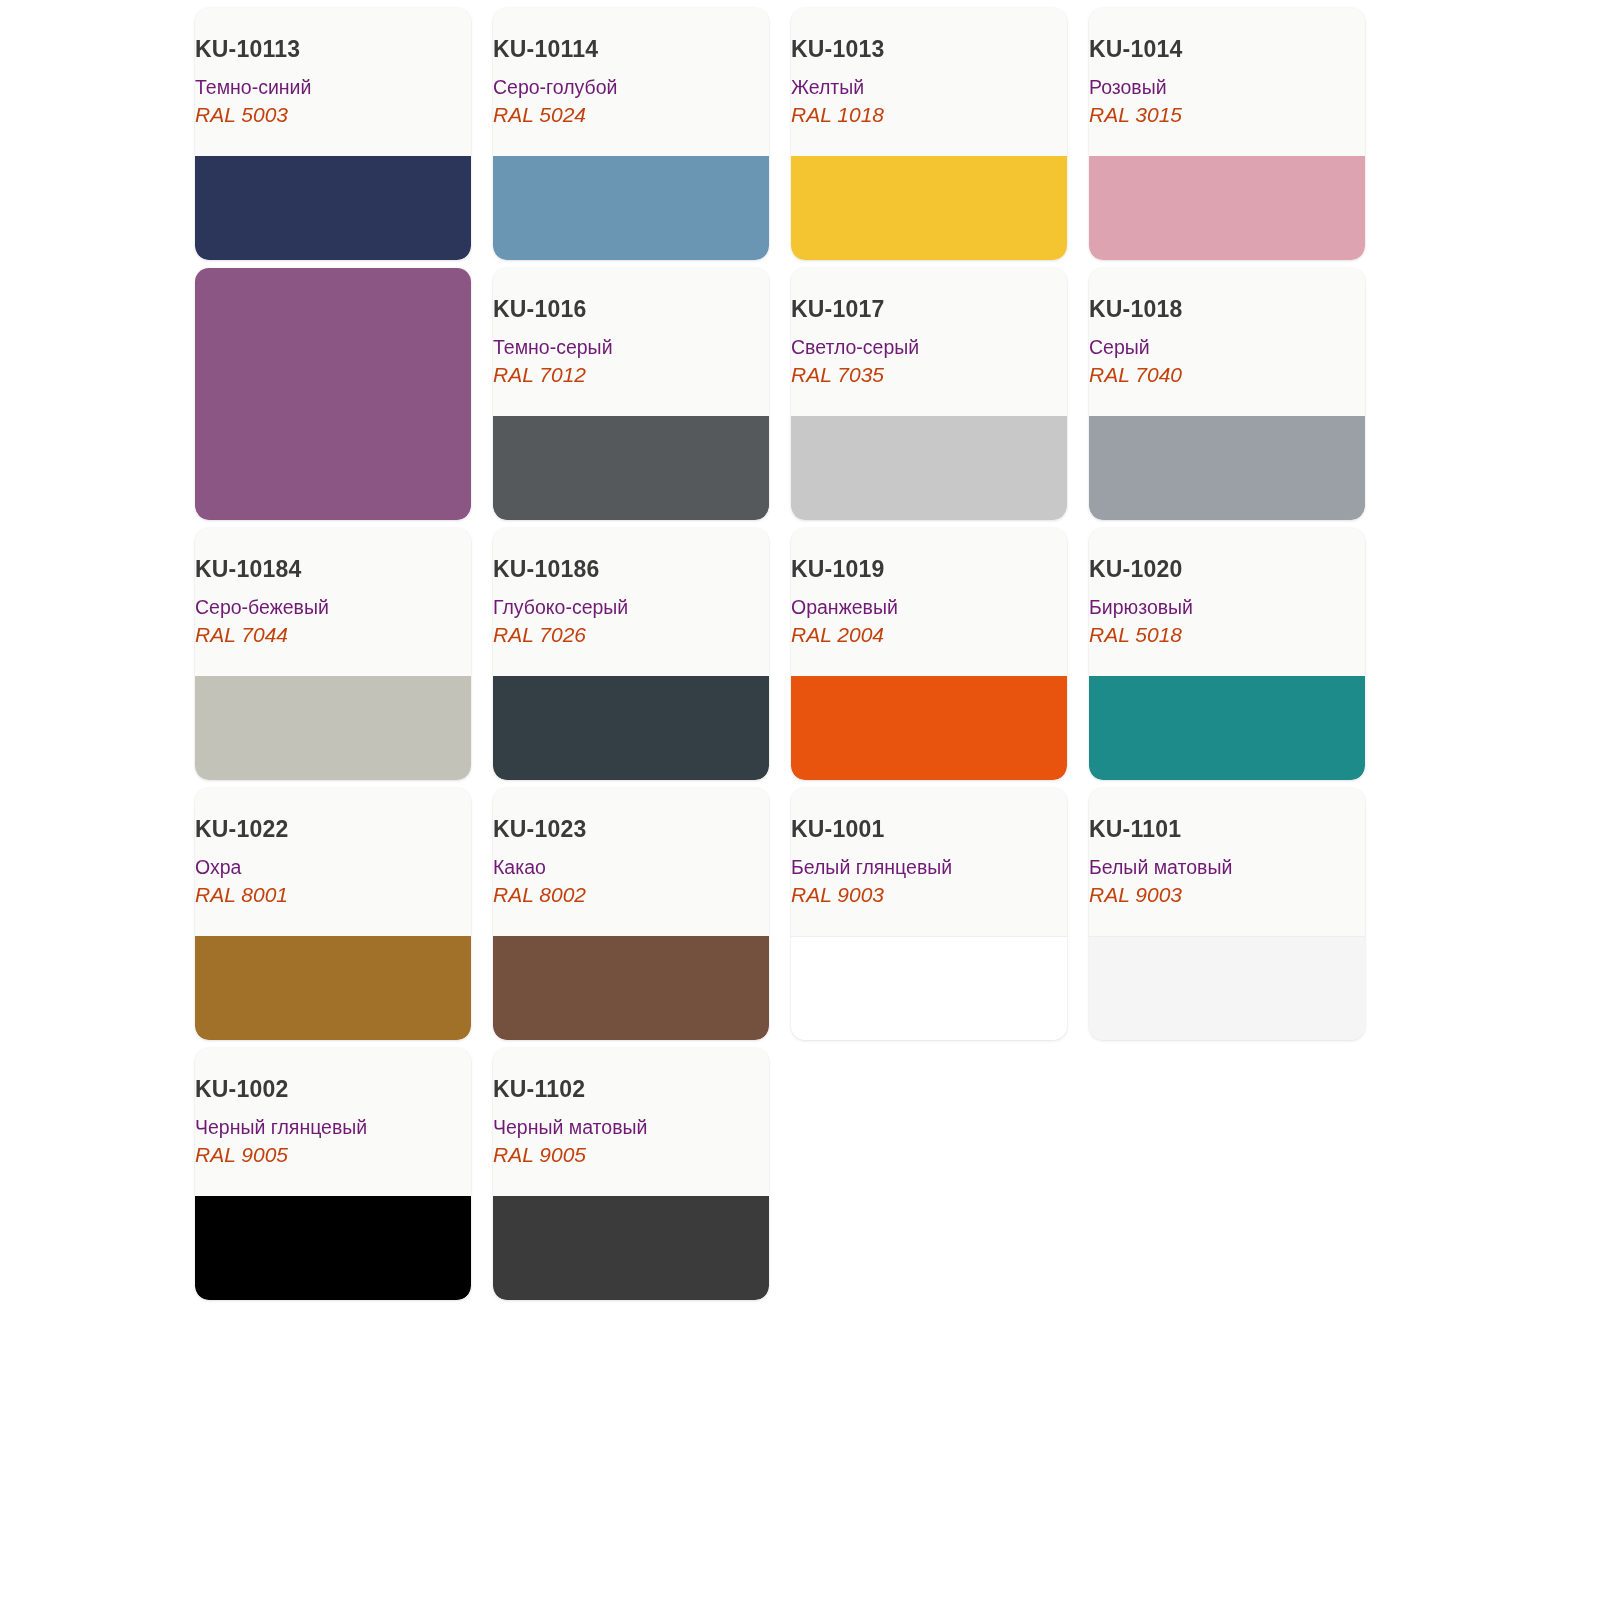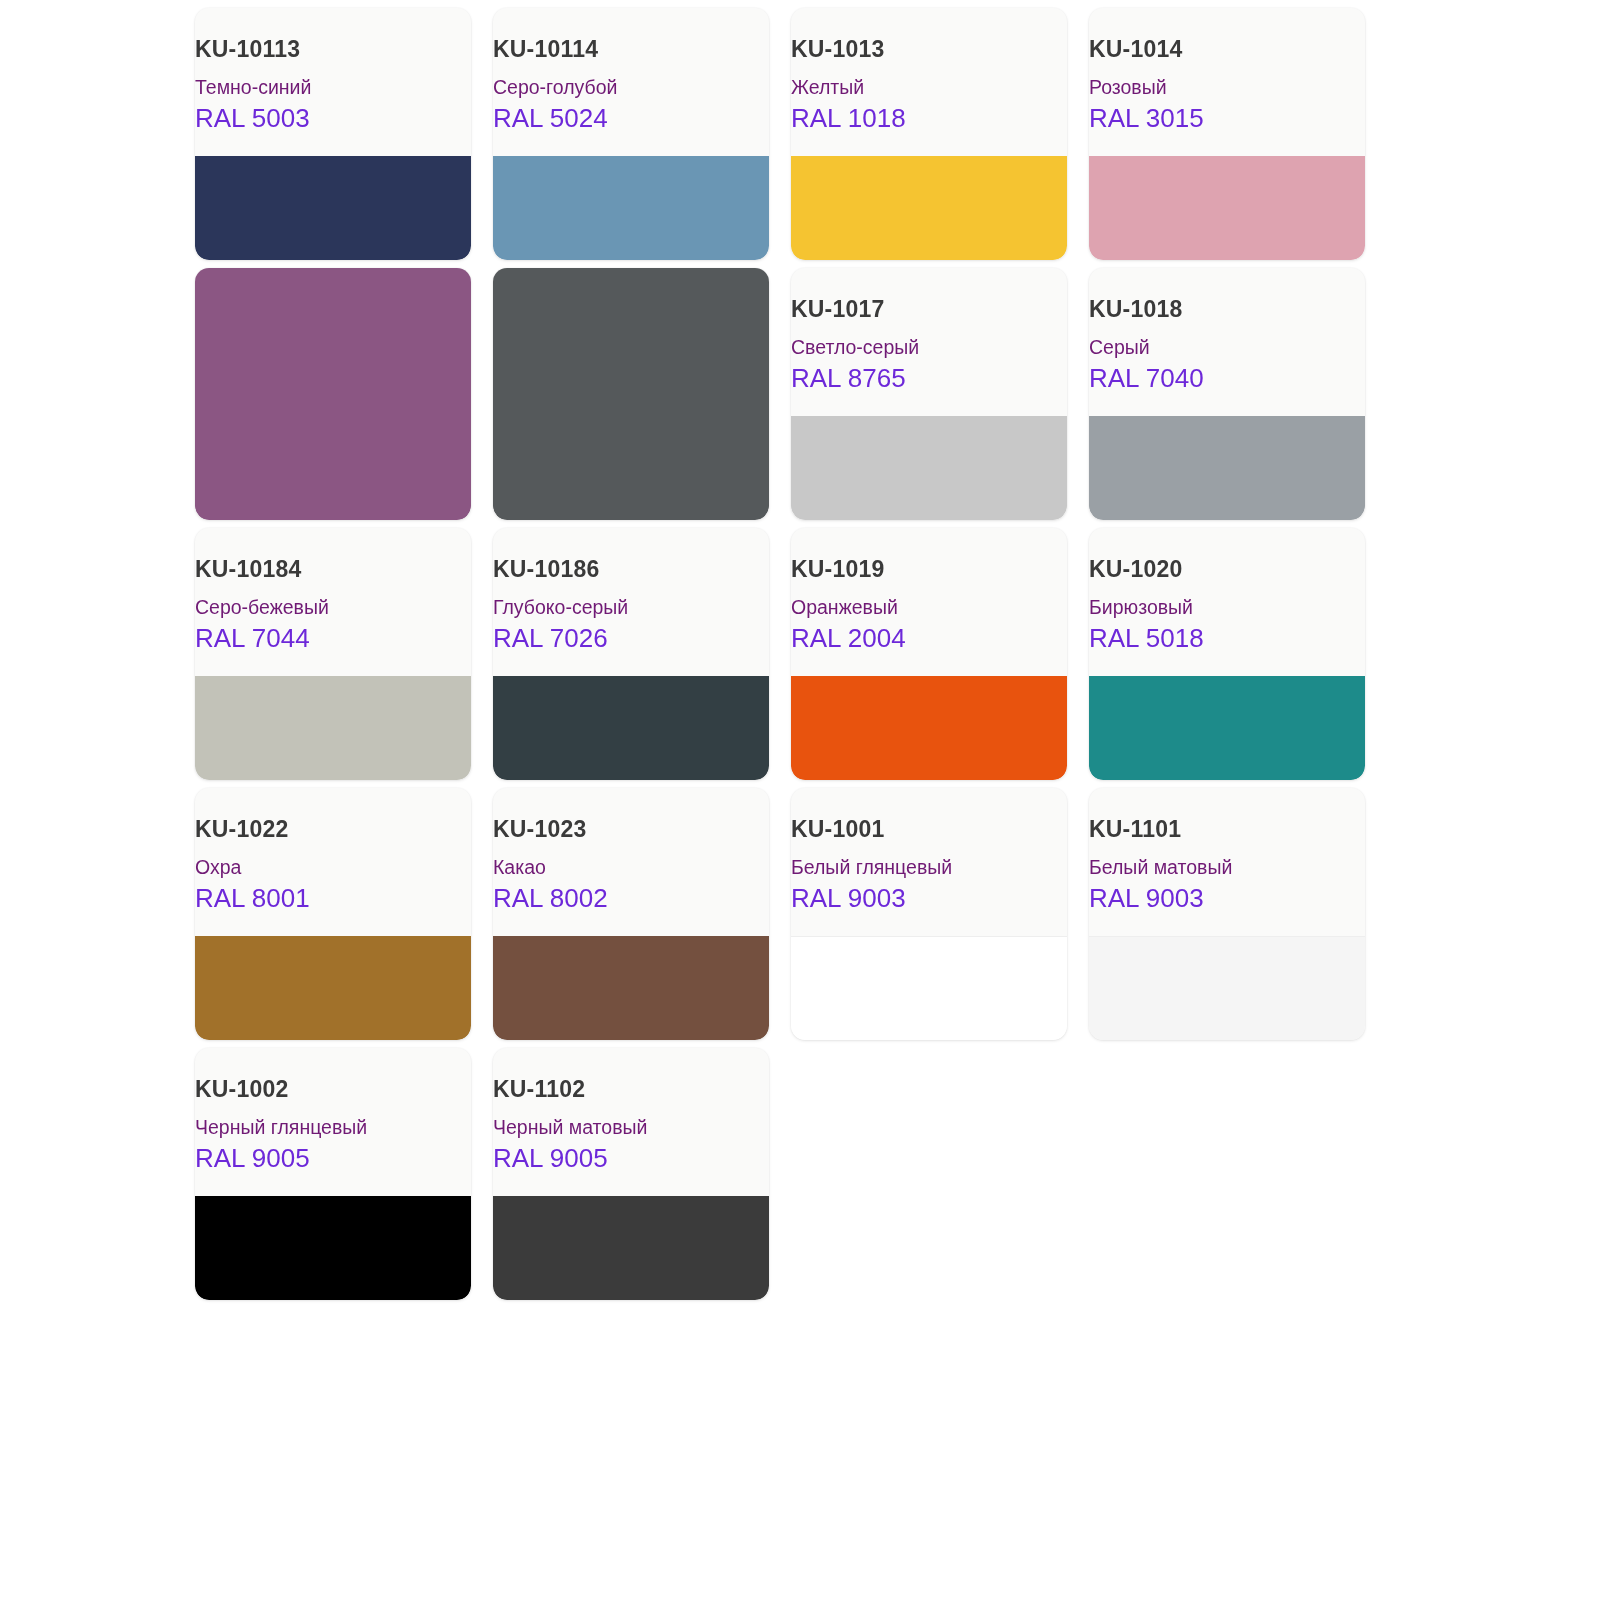--- a/index.html
+++ b/index.html
@@ -53,23 +53,24 @@
     margin-bottom: 13px;
   }
 
   .cname {
     font-size: 19.5px;
     color: #701a75;
     line-height: 1.32;
   }
 
   .ral {
-    font-size: 26px;
-    color: #6d28d9;
+    font-size: 21px;
+    color: #c2410c;
     line-height: 1.32;
+    font-style: italic;
   }
 
   .color-band {
     flex: 1 1 auto;
     width: 100%;
     border-bottom-left-radius: 14px;
     border-bottom-right-radius: 14px;
   }
 
   .color-band.has-edge {
@@ -110,27 +111,32 @@
           <div class="sku">KU-1014</div>
           <div class="cname">Розовый</div>
           <div class="ral">RAL 3015</div>
         </div>
         <div class="color-band" style="background: rgb(222, 163, 176);"></div>
       </div>
       <div class="swatch-card">
         <div class="color-band" style="background: rgb(139, 86, 131);"></div>
       </div>
       <div class="swatch-card">
+        <div class="card-text">
+          <div class="sku">KU-1016</div>
+          <div class="cname">Темно-серый</div>
+          <div class="ral">RAL 7012</div>
+        </div>
         <div class="color-band" style="background: rgb(85, 89, 91);"></div>
       </div>
       <div class="swatch-card">
         <div class="card-text">
           <div class="sku">KU-1017</div>
           <div class="cname">Светло-серый</div>
-          <div class="ral">RAL 8765</div>
+          <div class="ral">RAL 7035</div>
         </div>
         <div class="color-band" style="background: rgb(200, 200, 200);"></div>
       </div>
       <div class="swatch-card">
         <div class="card-text">
           <div class="sku">KU-1018</div>
           <div class="cname">Серый</div>
           <div class="ral">RAL 7040</div>
         </div>
         <div class="color-band" style="background: rgb(154, 160, 165);"></div>

